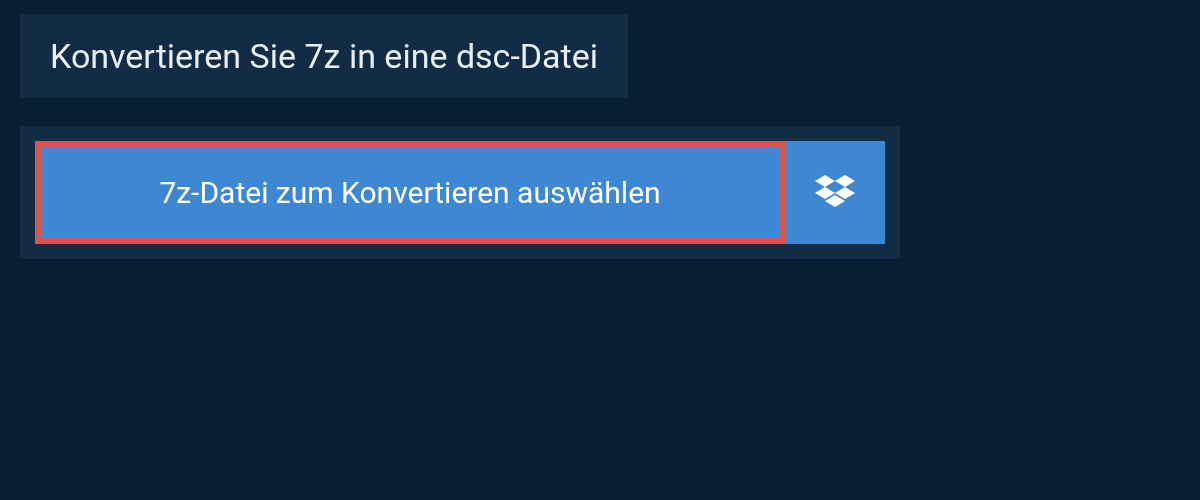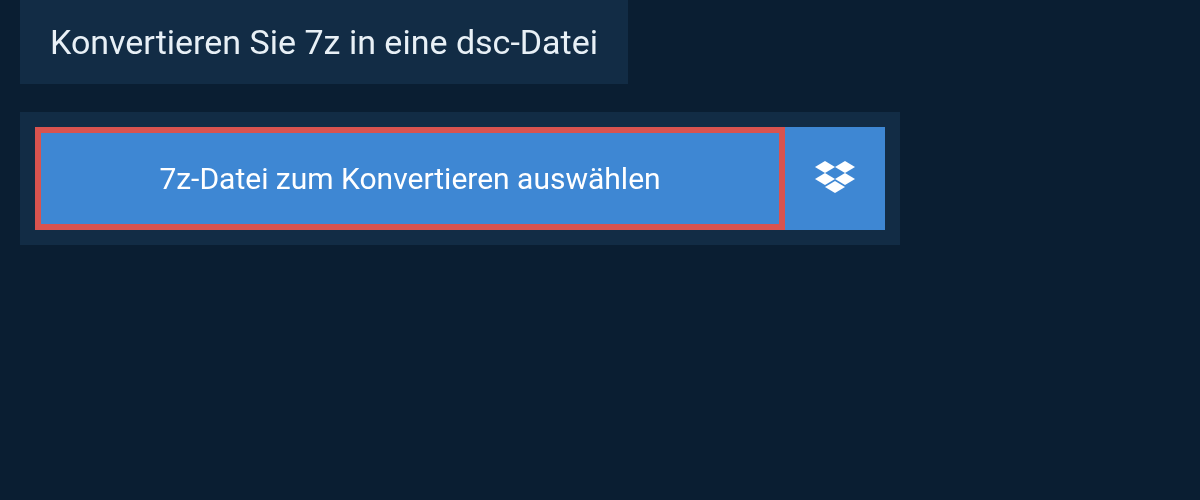--- a/index.html
+++ b/index.html
@@ -12,20 +12,21 @@
       height: 500px;
       background: #0a1e32;
       font-family: -apple-system, BlinkMacSystemFont, "Segoe UI", Roboto, Helvetica, Arial, sans-serif;
       overflow: hidden;
     }
     .header-bar {
       background: #122c45;
       display: inline-block;
       padding: 22px 30px;
       margin-left: 20px;
+      margin-top: 14px;
     }
     .header-title {
       color: #e8f0f6;
       font-size: 34px;
       font-weight: 400;
     }
     .upload-section {
       background: #122c45;
       margin: 28px 0 0 20px;
       padding: 15px;

